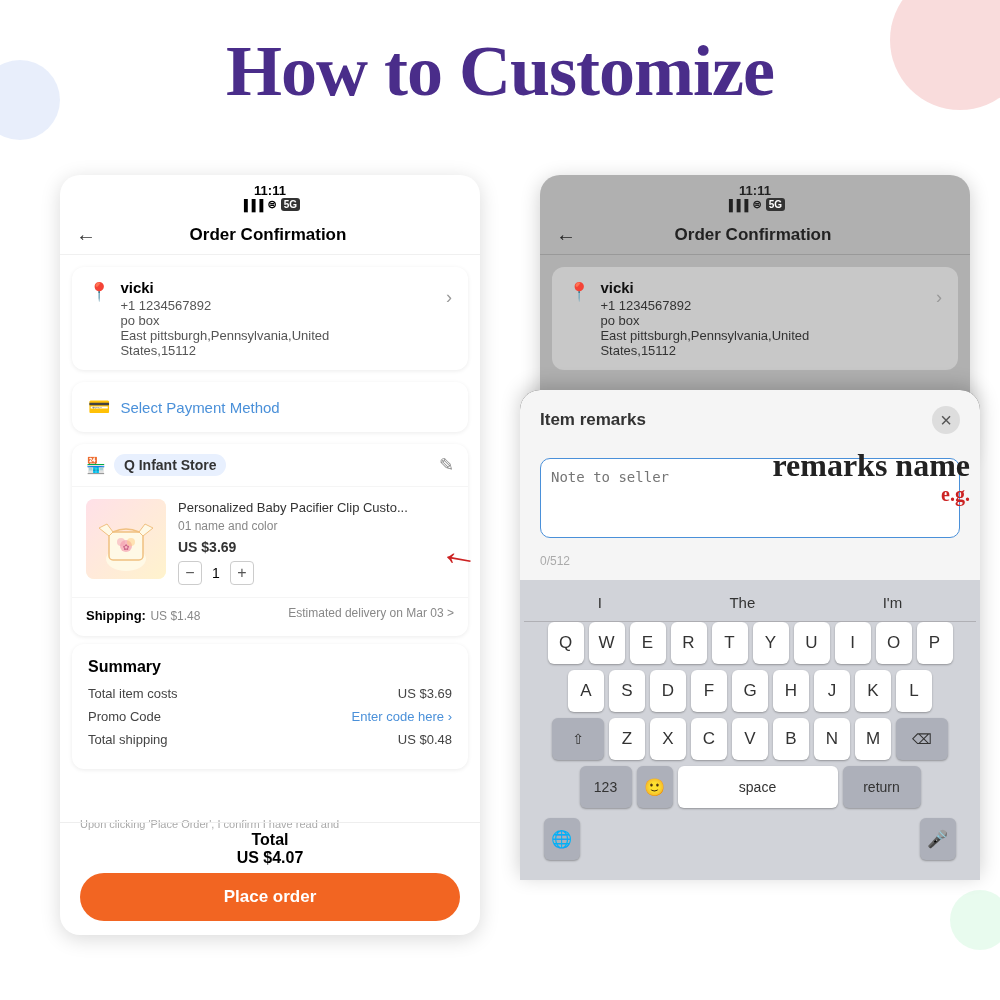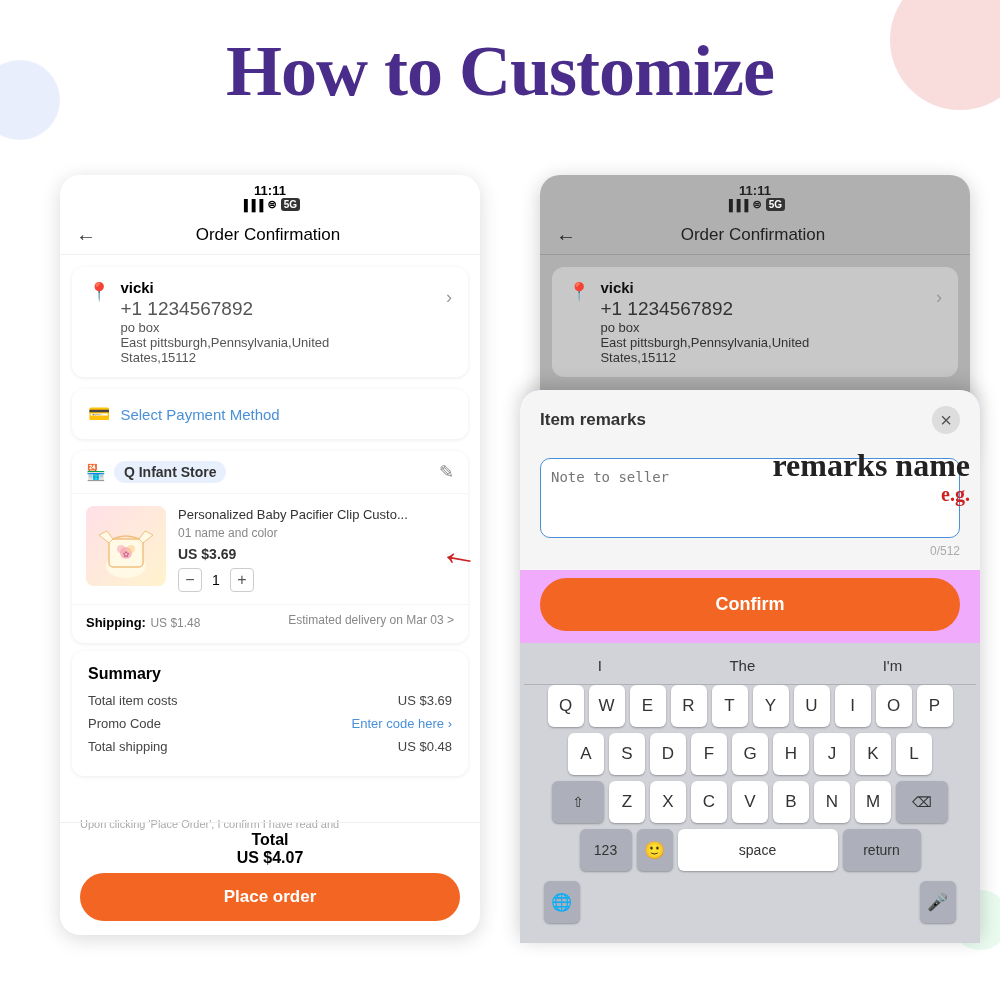--- a/index.html
+++ b/index.html
@@ -101,21 +101,21 @@
     .nav-bar {
       display: flex;
       align-items: center;
       padding: 8px 16px;
       border-bottom: 1px solid #f0f0f0;
     }
     .nav-title {
       flex: 1;
       text-align: center;
       font-size: 17px;
-      font-weight: 400;
+      font-weight: 700;
     }
     .back-arrow {
       font-size: 20px;
       color: #333;
       cursor: pointer;
     }
 
     
     .address-section {
       margin: 12px;
@@ -123,21 +123,21 @@
       border-radius: 12px;
       padding: 12px 16px;
       box-shadow: 0 1px 4px rgba(0,0,0,0.08);
       display: flex;
       align-items: flex-start;
       gap: 10px;
     }
     .address-icon { font-size: 18px; color: #666; margin-top: 2px; }
     .address-content { flex: 1; }
     .address-name { font-weight: 700; font-size: 15px; }
-    .address-phone { font-size: 19px; color: #555; margin-top: 2px; }
+    .address-phone { font-size: 13px; color: #555; margin-top: 2px; }
     .address-line { font-size: 13px; color: #555; }
     .address-chevron { font-size: 18px; color: #999; margin-top: 8px; }
 
     
     .payment-section {
       margin: 0 12px 12px;
       background: #fff;
       border-radius: 12px;
       padding: 14px 16px;
       box-shadow: 0 1px 4px rgba(0,0,0,0.08);
@@ -316,21 +316,21 @@
       font-size: 14px;
       color: #555;
     }
 
     
     .modal-overlay {
       position: absolute;
       top: 390px;
       right: 20px;
       width: 460px;
-      background: #f0abfc;
+      background: #404040;
       border-radius: 20px 20px 0 0;
       box-shadow: 0 -4px 20px rgba(0,0,0,0.2);
       z-index: 10;
     }
 
     .modal-header {
       display: flex;
       justify-content: space-between;
       align-items: center;
       padding: 16px 20px 12px;
@@ -358,24 +358,24 @@
       border: 1.5px solid #4a90d9;
       border-radius: 10px;
       padding: 10px;
       font-size: 14px;
       color: #bbb;
       background: #fff;
       resize: none;
       outline: none;
     }
     .char-count {
-      text-align: right;
+      text-align: left;
       font-size: 12px;
       color: #aaa;
-      margin-top: 2px;
+      margin-top: 12px;
     }
 
     
     .confirm-btn {
       margin: 8px 20px 12px;
       background: #f26522;
       color: white;
       border: none;
       border-radius: 30px;
       padding: 16px;
@@ -608,21 +608,20 @@
       <textarea class="remarks-input" placeholder="Note to seller" style=""></textarea>
       <div class="char-count">0/512</div>
       
       <div style="position:absolute;top:-10px;right:-10px;text-align:right;z-index:5;">
         <div style="font-size:32px;font-weight:900;color:#222;font-family:'Comic Sans MS',cursive;line-height:1.1;">remarks name</div>
         <div style="font-size:20px;font-weight:700;color:#cc2222;font-family:'Comic Sans MS',cursive;">e.g.</div>
       </div>
     </div>
   </div>
 
-  <button class="confirm-btn">Confirm</button>
 
   <div class="keyboard">
 
     <div class="keyboard-suggestions">
       <span class="suggestion-item">I</span>
       <span class="suggestion-item">The</span>
       <span class="suggestion-item">I'm</span>
     </div>
 
     <div class="keyboard-row">

